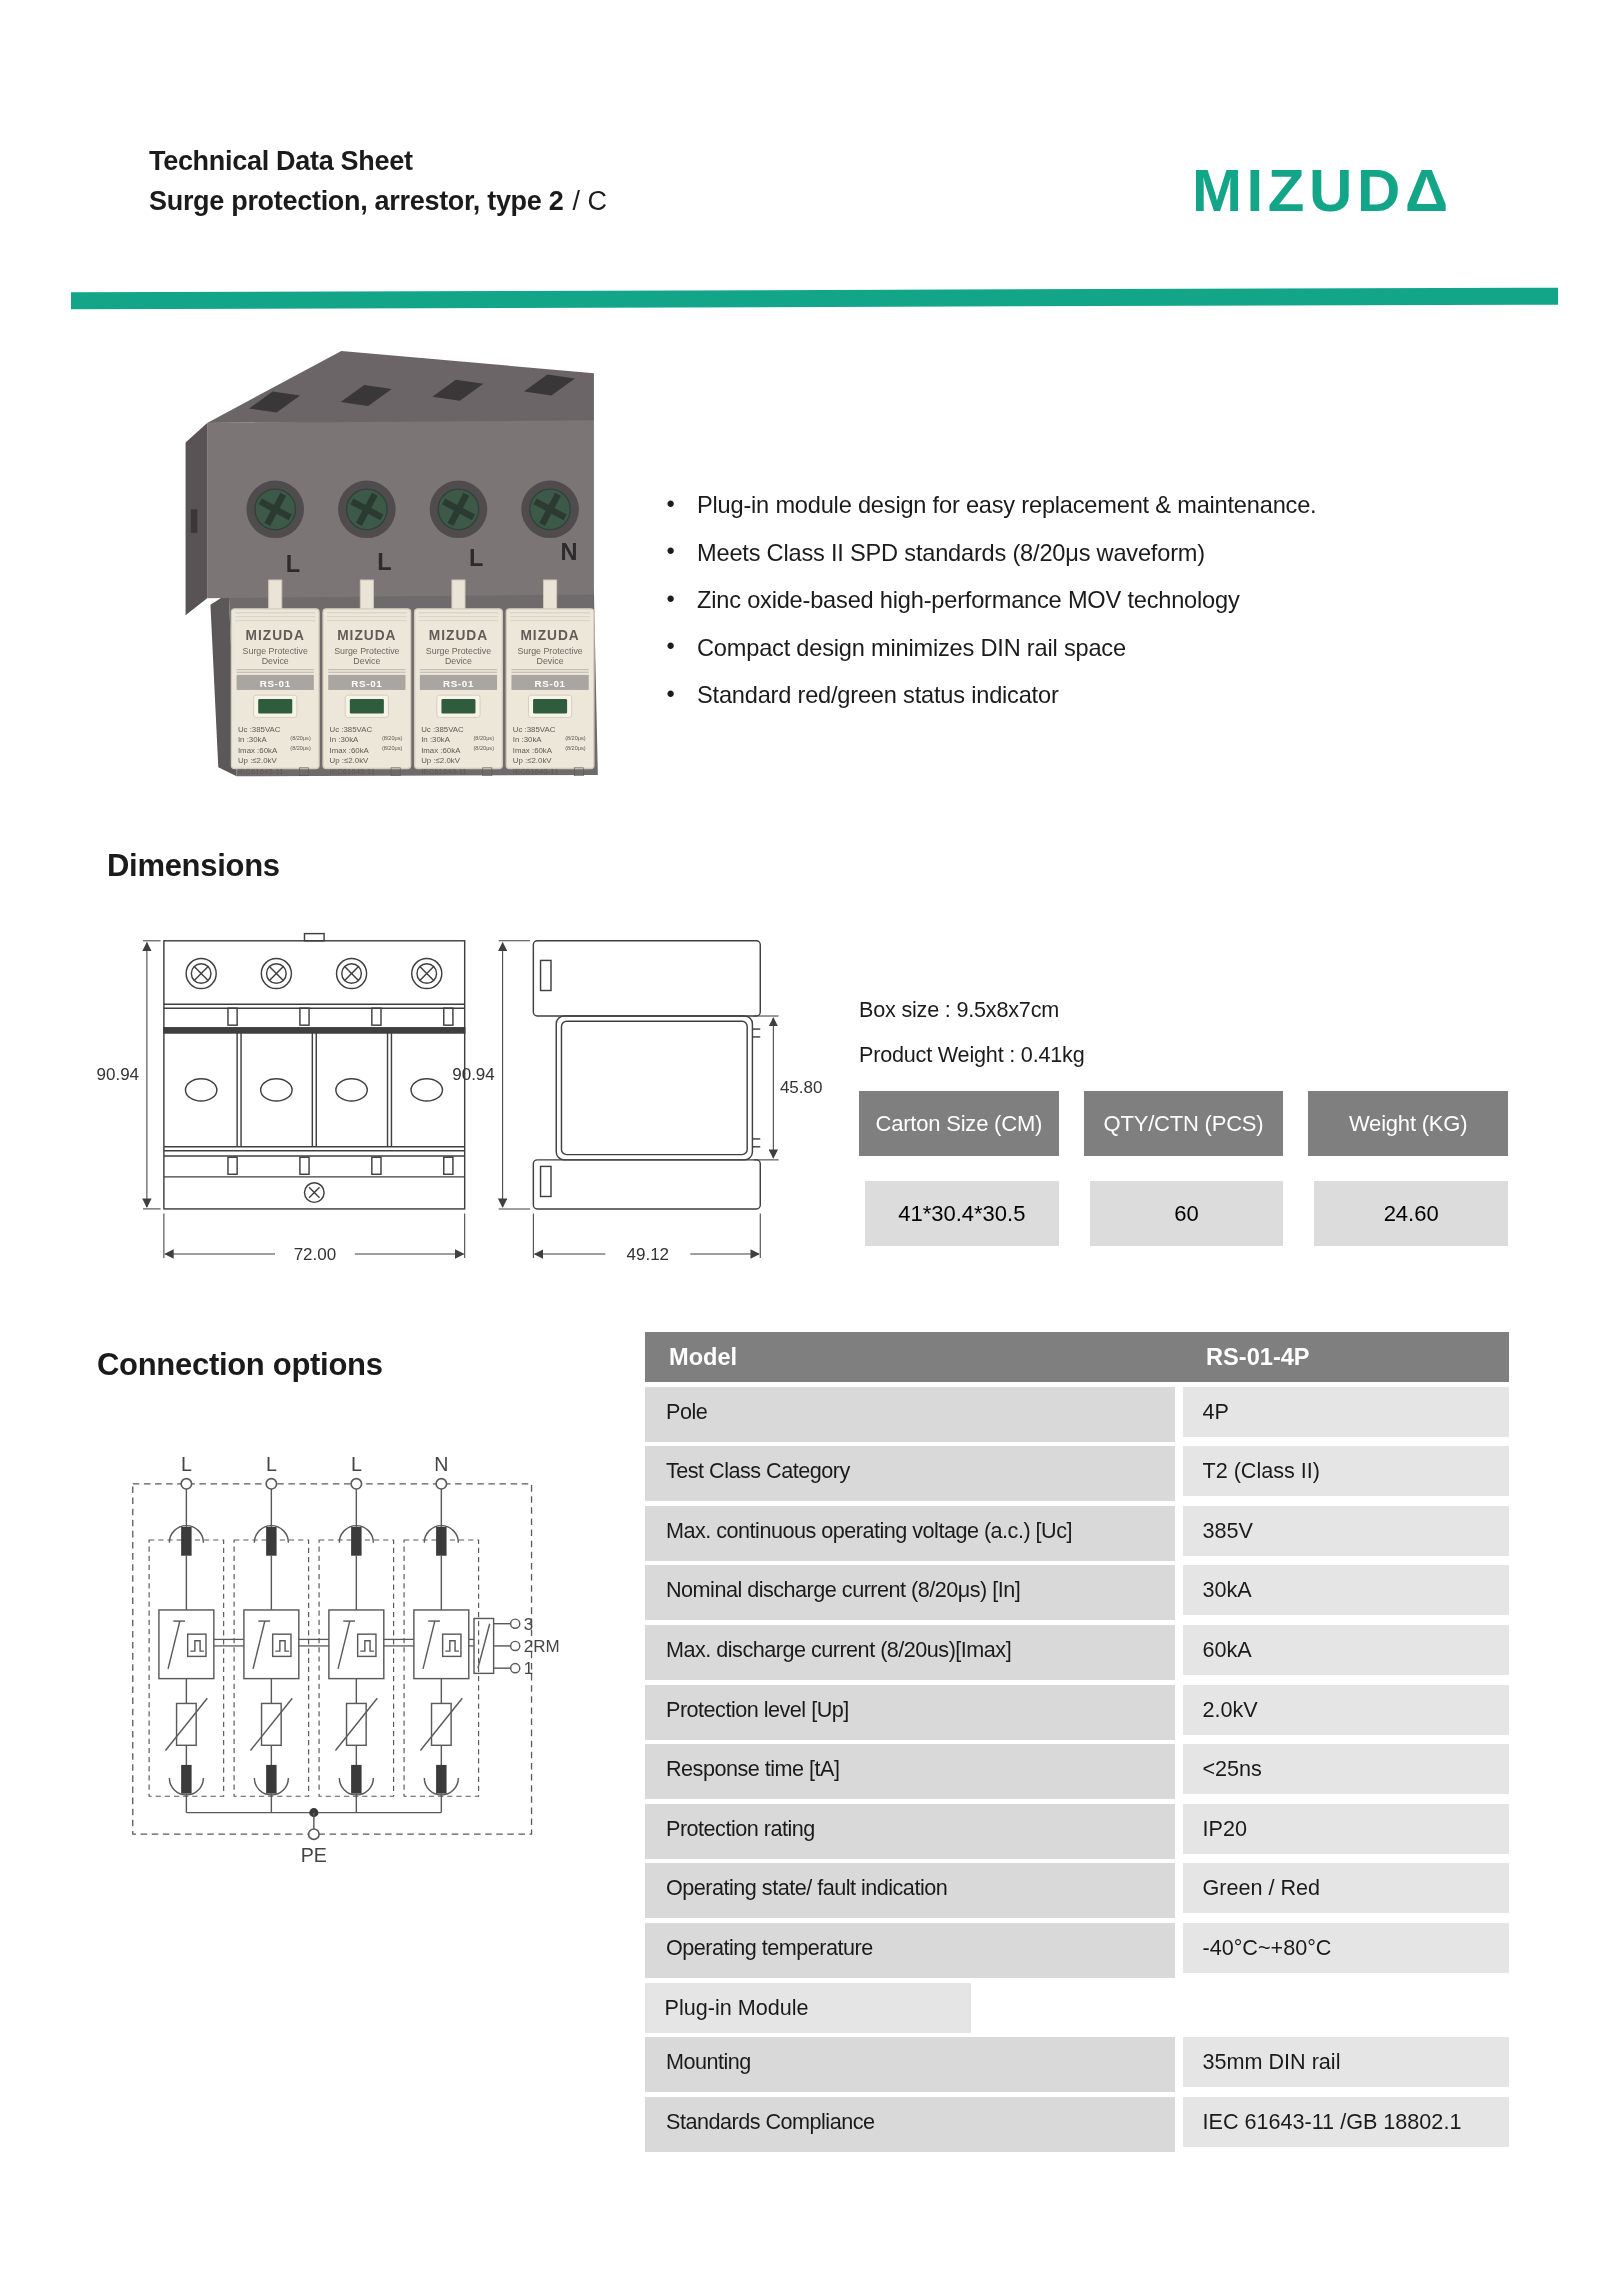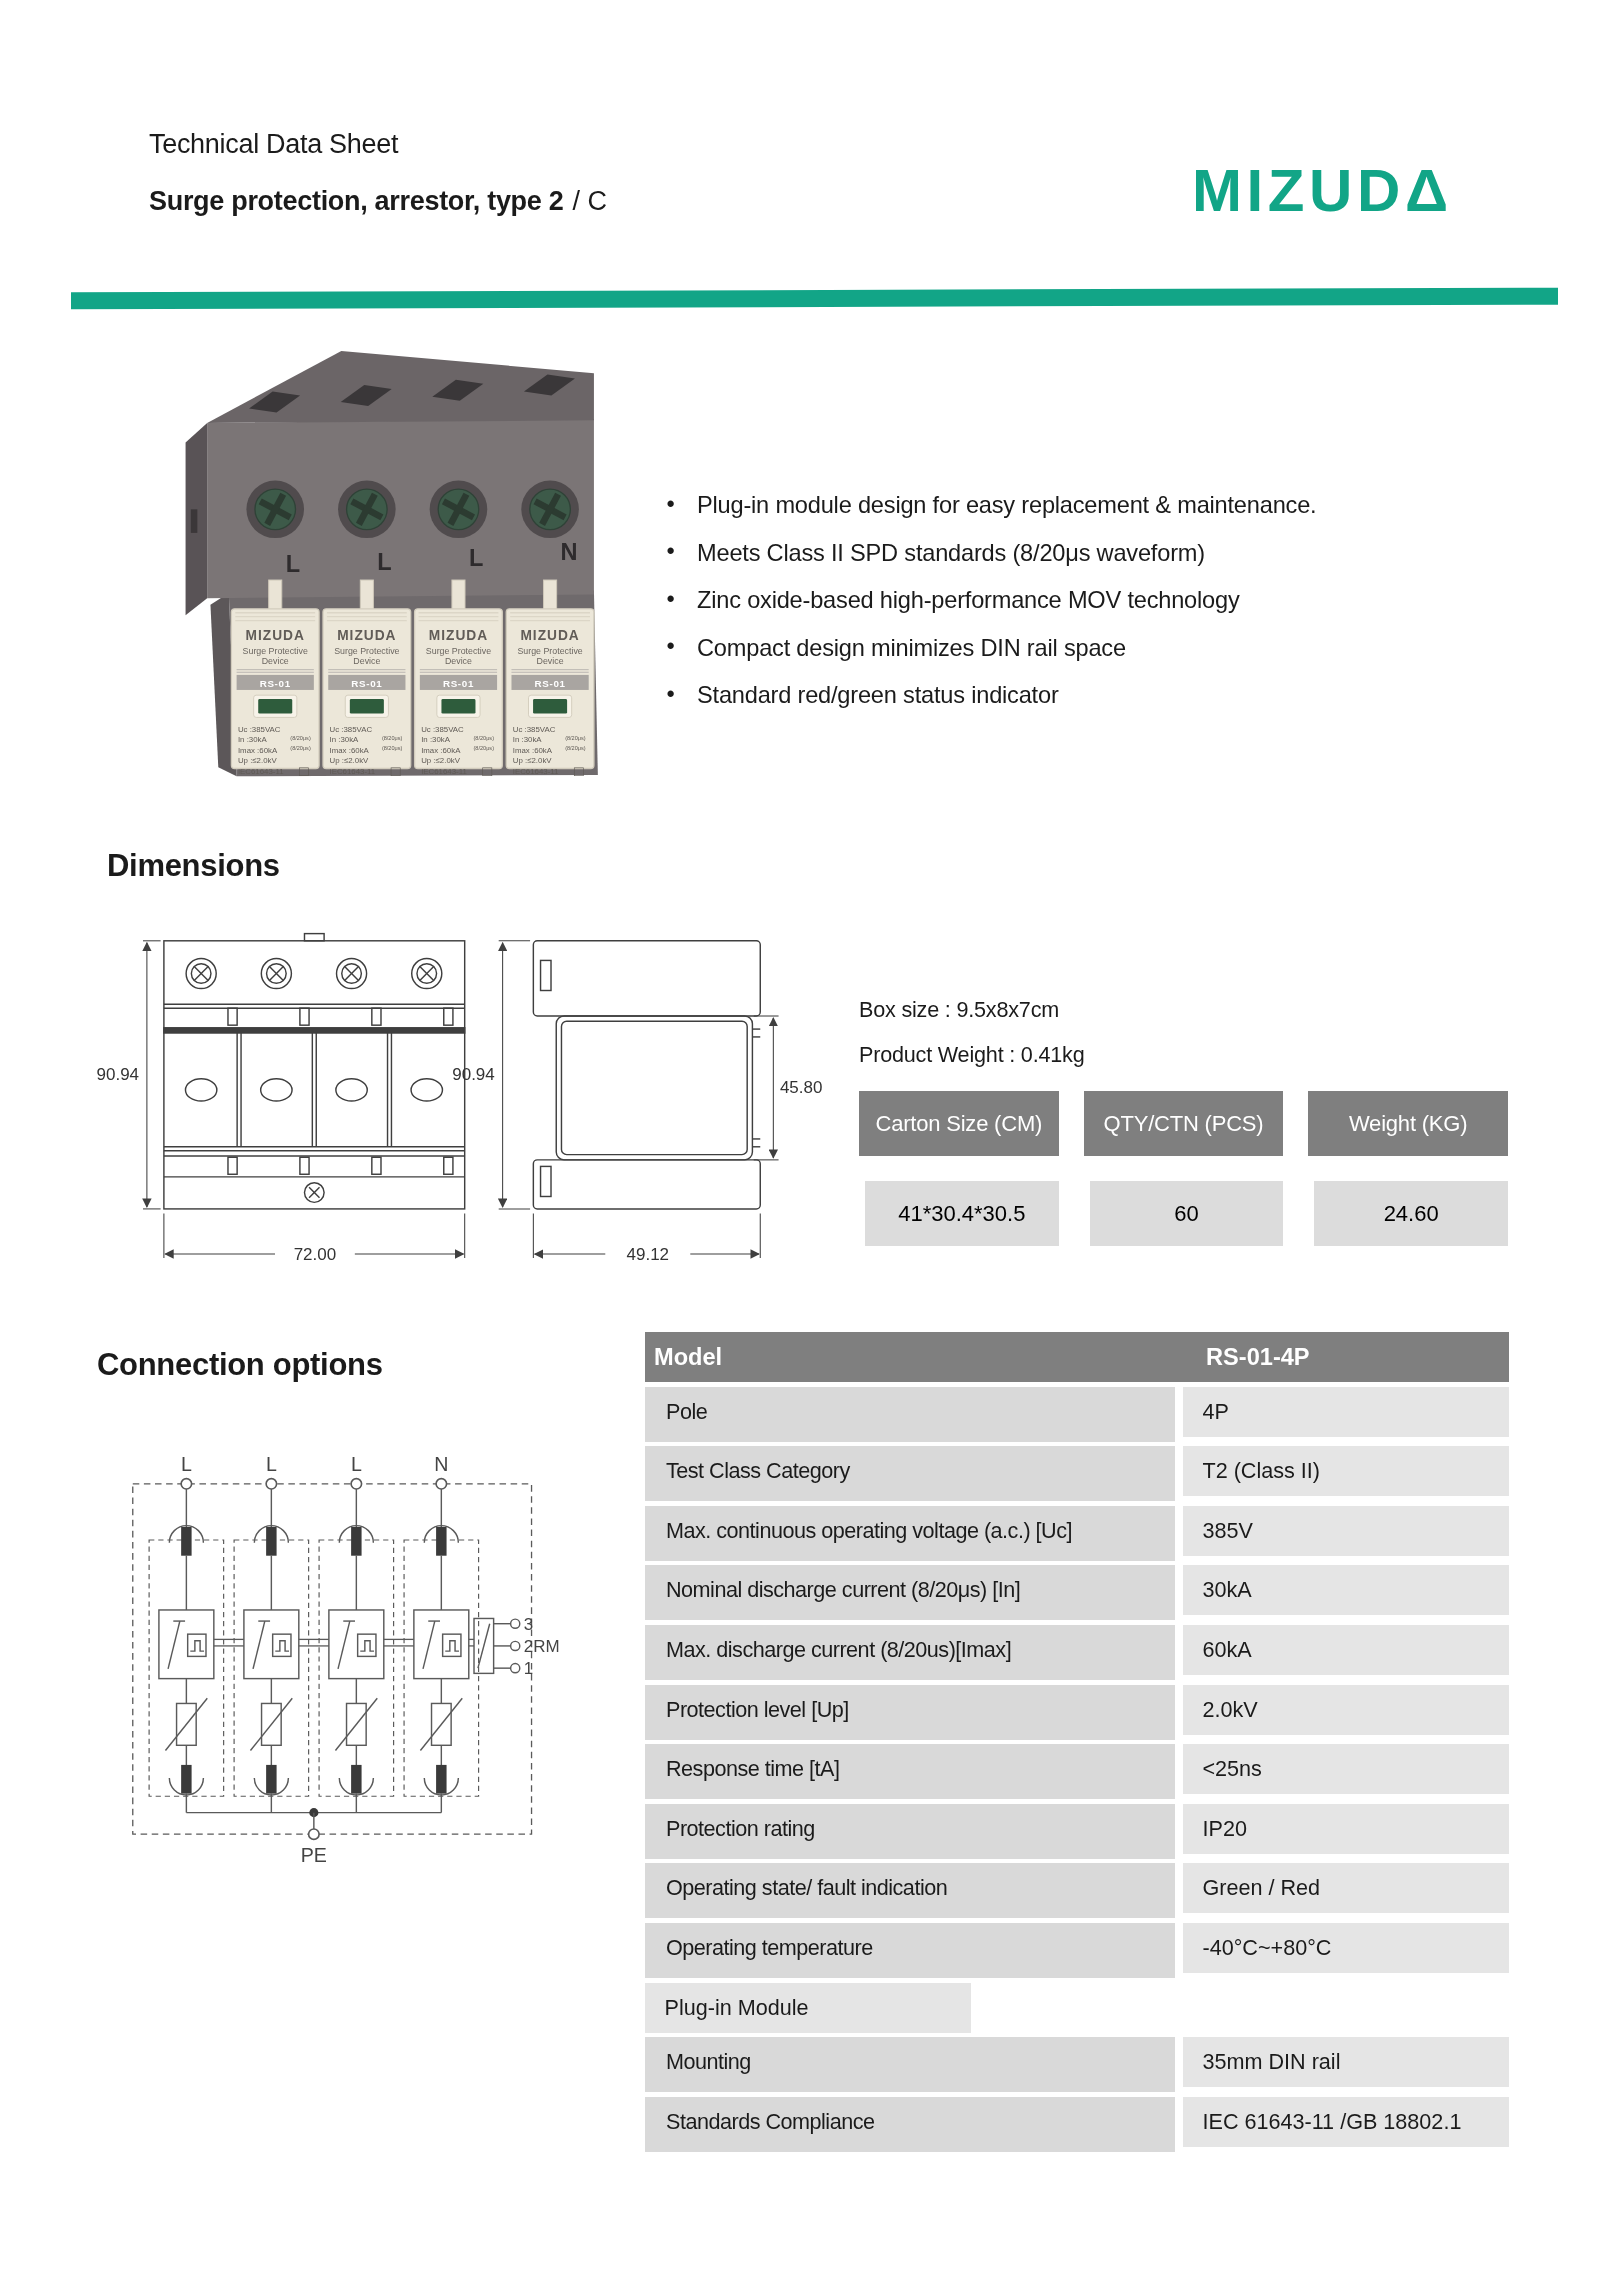--- a/index.html
+++ b/index.html
@@ -1,21 +1,21 @@
 <!DOCTYPE html>
 <html style="font-size:10.5px"><head>
 <meta charset="utf-8">
 <style>
   html,body{margin:0;padding:0;}
   body{position:relative;width:1623px;height:2295px;background:#ffffff;
        font-family:"Liberation Sans",sans-serif;color:#1b1b1b;overflow:hidden;}
   .abs{position:absolute;}
 
   
-  .title1{left:149px;top:129px;font-size:27px;font-weight:400;letter-spacing:-0.3px;}
+  .title1{left:149px;top:146px;font-size:27px;font-weight:700;letter-spacing:-0.3px;}
   .title2{left:149px;top:186px;font-size:27px;font-weight:700;letter-spacing:-0.3px;}
   .title2 .suffix{font-weight:400;margin-left:9.2px;letter-spacing:0;}
   .logo{left:1192px;top:156px;font-size:60px;font-weight:700;letter-spacing:4.6px;color:#12A587;}
   .accentbar{left:71px;top:290px;width:1487px;height:17px;background:#12A587;transform:rotate(-0.18deg);}
 
   
   .features{left:660px;top:492px;width:890px;}
   .feat{position:relative;padding-left:37px;margin-bottom:20px;font-size:23.6px;line-height:27.5px;letter-spacing:-0.2px;}
   .feat::before{content:"\2022";position:absolute;left:6.5px;top:-1.3px;font-size:23.6px;}
 
@@ -28,21 +28,21 @@
   .boxline{left:859px;font-size:21.6px;letter-spacing:-0.2px;}
   #box-size{top:997px;}
   #prod-weight{top:1042px;}
   .ctable{left:859px;top:1091px;width:649px;display:grid;grid-template-columns:1fr 1fr 1fr;gap:25px;}
   .ctable .hc{background:#7F7F7F;color:#ffffff;height:65px;line-height:65px;text-align:center;font-size:22px;letter-spacing:-0.2px;}
   .ctable .dc{background:#DCDCDC;color:#000000;height:65px;line-height:65px;text-align:center;font-size:22px;margin-left:6px;}
 
   
   .stable{left:645px;top:1332px;width:864px;}
   .sheader{position:relative;height:50px;background:#7F7F7F;color:#fff;font-size:23.6px;font-weight:700;line-height:50px;}
-  .sheader .ml{padding-left:9px;}
+  .sheader .ml{padding-left:24px;}
   .sheader .mv{position:absolute;left:561px;top:0;}
   .srow{display:flex;gap:7.9px;margin-top:4.6px;}
   .scl{width:530px;height:55px;line-height:50px;background:#D9D9D9;padding-left:21px;box-sizing:border-box;
        font-size:21.6px;letter-spacing:-0.5px;white-space:nowrap;}
   .scv{width:326px;height:50px;line-height:50px;background:#e5e5e5;padding-left:19.6px;box-sizing:border-box;font-size:21.6px;}
 
   svg{display:block;overflow:visible;}
   svg text{font-family:"Liberation Sans",sans-serif;}
 </style>
 </head>

